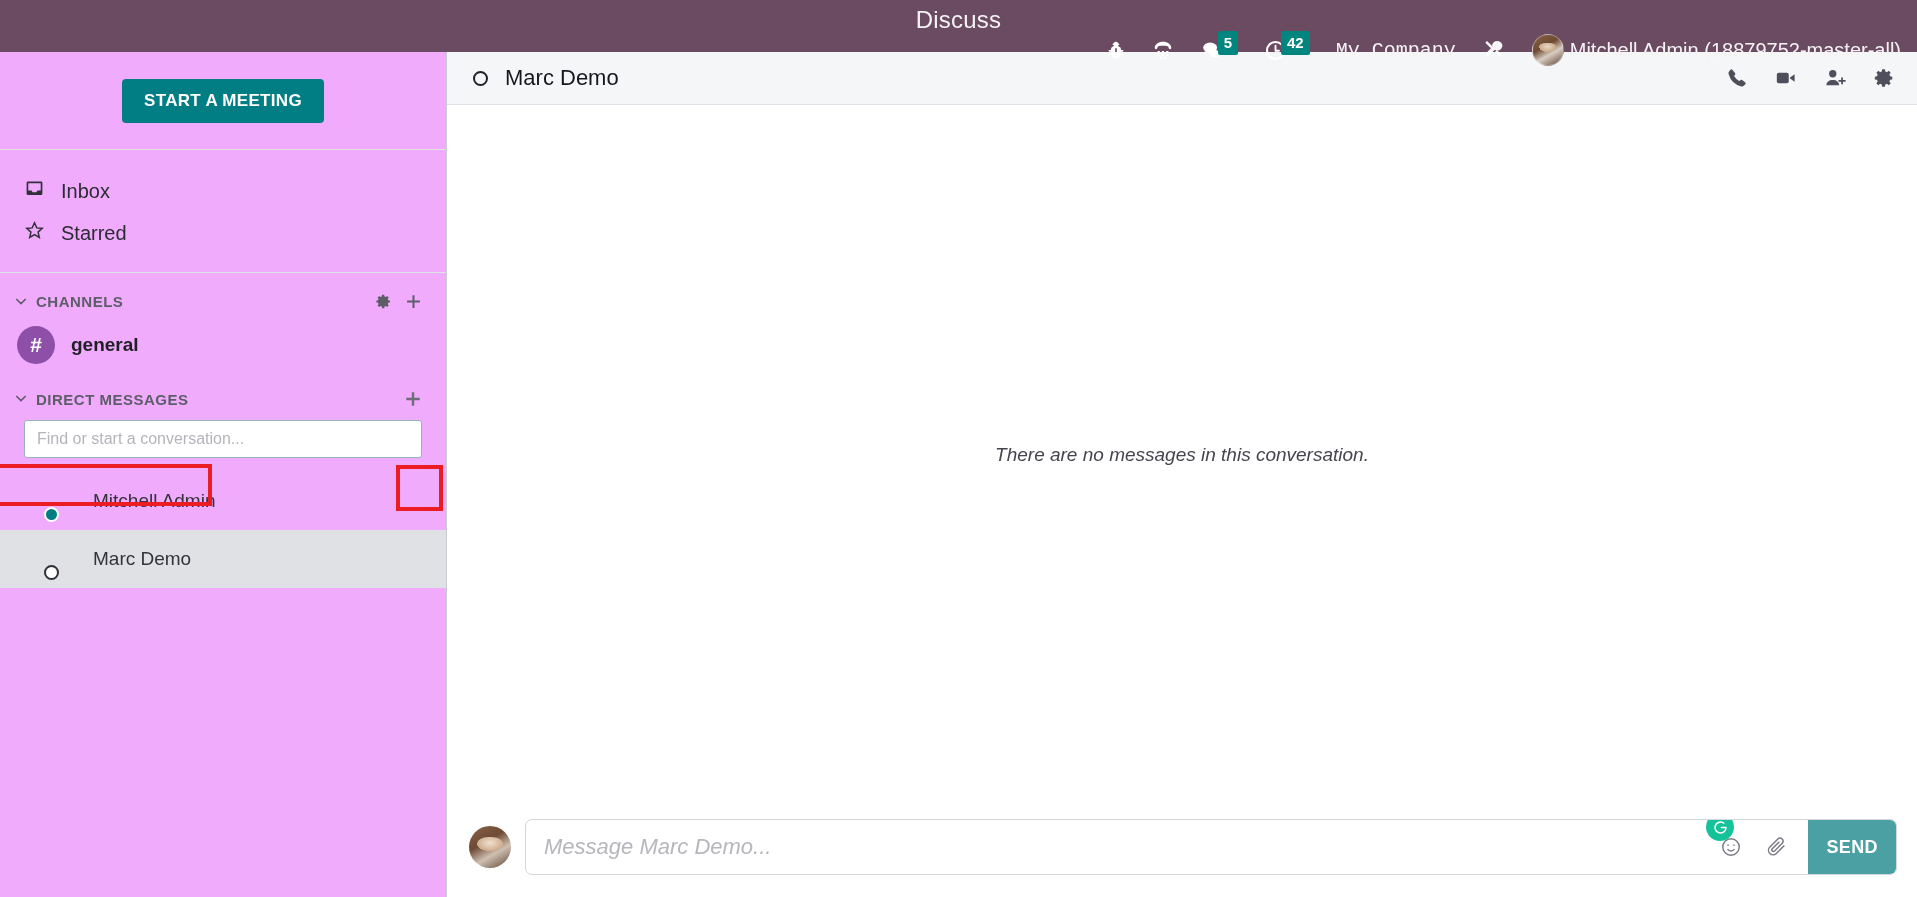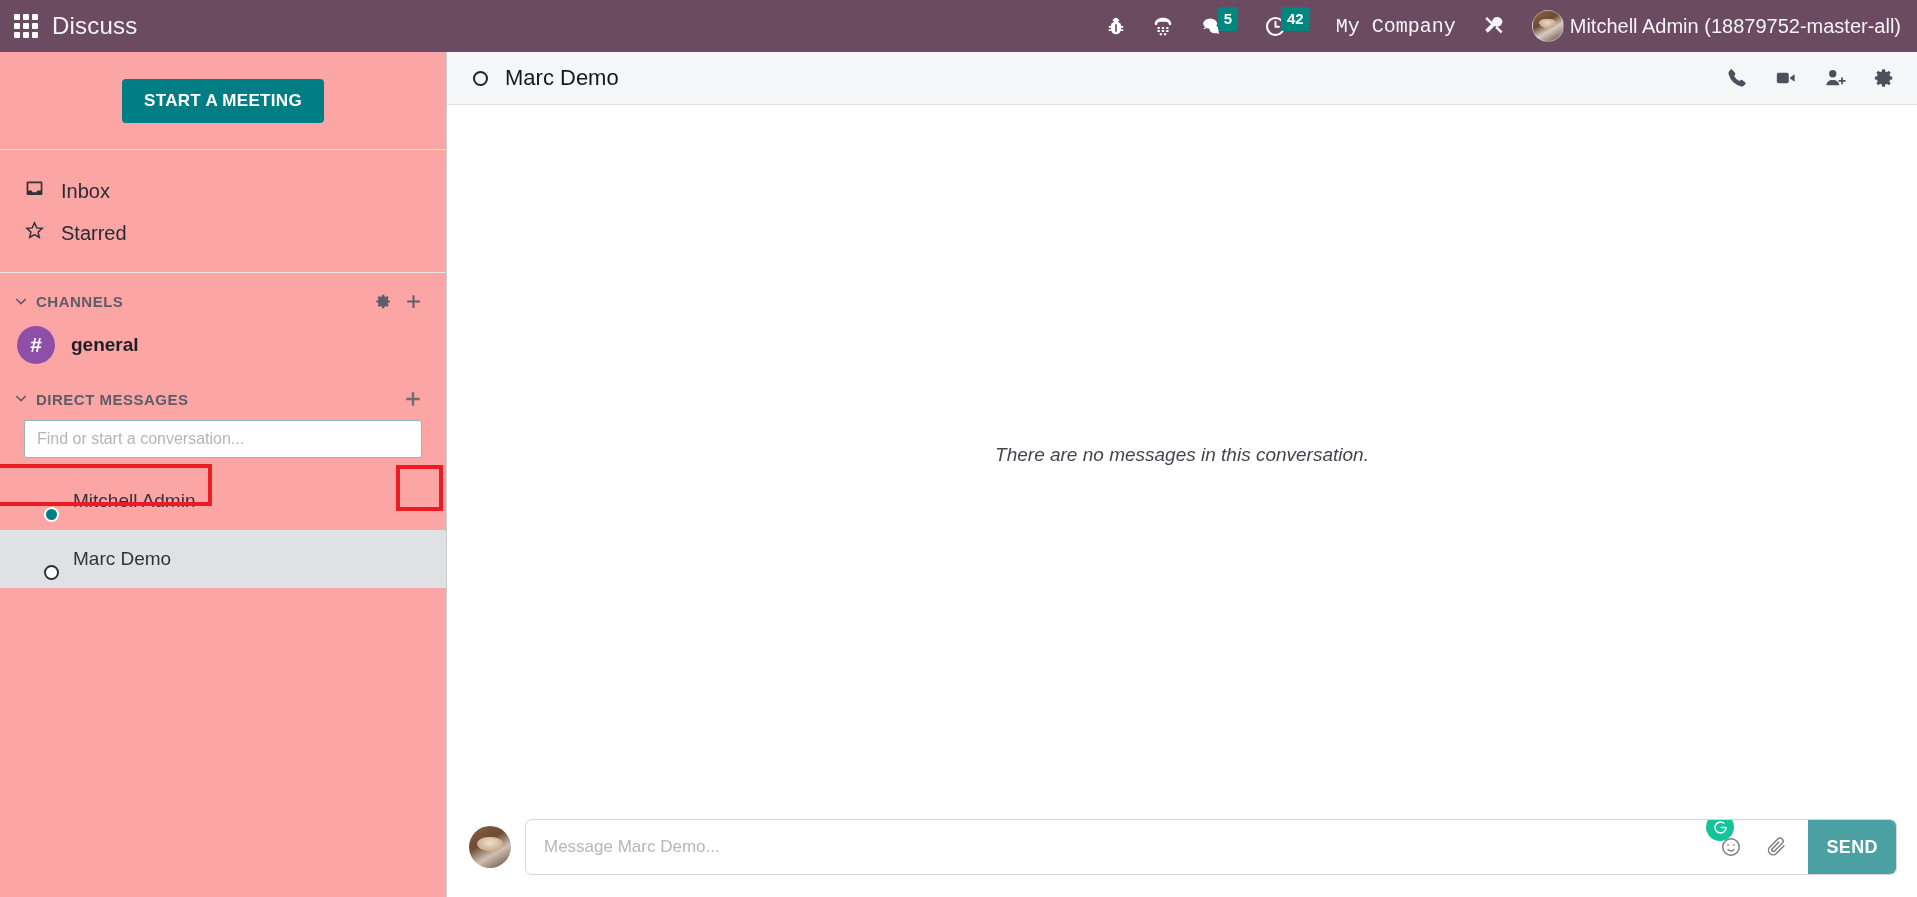--- a/index.html
+++ b/index.html
@@ -10,20 +10,21 @@
     overflow: hidden;
   }
 
   
   .navbar {
     height: 52px; width: 100%;
     background: #6b4b62;
     display: flex; align-items: center;
     color: #ffffff;
     position: relative;
+    flex-direction: column;
   }
   .apps-grid {
     width: 24px; height: 24px;
     margin-left: 14px; margin-right: 14px;
     display: grid;
     grid-template-columns: repeat(3, 1fr);
     grid-template-rows: repeat(3, 1fr);
     gap: 3px;
     cursor: pointer;
   }
@@ -73,21 +74,21 @@
     background: radial-gradient(ellipse at 50% 40%, #e9d9c8 0%, #c9a988 70%, rgba(0,0,0,0) 71%);
   }
   .user-name { font-size: 20px; color: #f6f3f5; white-space: nowrap; }
 
   
   .app-body { display: flex; height: calc(897px - 52px); width: 100%; }
 
   
   .sidebar {
     width: 447px; min-width: 447px;
-    background: #fca5a5;
+    background: #f0abfc;
     border-right: 1px solid #c8ccd2;
     display: flex; flex-direction: column;
     position: relative;
   }
   .meeting-wrap {
     padding: 27px 0 26px 0;
     display: flex; justify-content: center;
     border-bottom: 1px solid #dfe2e6;
   }
   .btn-meeting {
@@ -199,21 +200,21 @@
     width:54%; height:36%; border-radius:45%;
     background: radial-gradient(ellipse at 50% 45%, #e0c6ab 0%, #b08f72 72%, rgba(0,0,0,0) 73%);
   }
   .status-dot {
     position: absolute; right: -2px; bottom: -1px;
     width: 15px; height: 15px; border-radius: 50%;
     border: 2px solid #ffffff;
   }
   .status-dot.online { background: #017e84; }
   .status-dot.offline { background: #ffffff; border: 2px solid #2f2f38; }
-  .dm-name { font-size: 19px; color: #33333c; }
+  .dm-name { font-size: 19px; color: #33333c; margin-left: 20px; }
 
   
   .hl-box {
     position: absolute;
     border: 4px solid #ec1c24;
     pointer-events: none;
     z-index: 30;
   }
   #hl-dm-label { left: 0px; top: 412px; width: 212px; height: 42px; border-left: none; }
   #hl-dm-plus  { left: 396px; top: 413px; width: 47px; height: 46px; }
@@ -267,26 +268,27 @@
     border: 1px solid #d3d6da;
     border-radius: 7px;
     background: #ffffff;
     height: 56px;
     overflow: hidden;
     position: relative;
   }
   .composer-input {
     flex: 1;
     border: none; outline: none;
-    font-size: 17px;
+    font-size: 22px;
     color: #33333c;
     padding: 0 18px;
     height: 100%;
     background: transparent;
     font-family: "Liberation Sans", sans-serif;
+    font-style: italic;
   }
   .composer-input::placeholder { color: #b6b6bd; }
   .grammarly {
     position: absolute;
     right: 162px; top: -7px;
     width: 28px; height: 28px; border-radius: 50%;
     background: #15c39a;
     display: flex; align-items: center; justify-content: center;
     cursor: pointer;
   }

